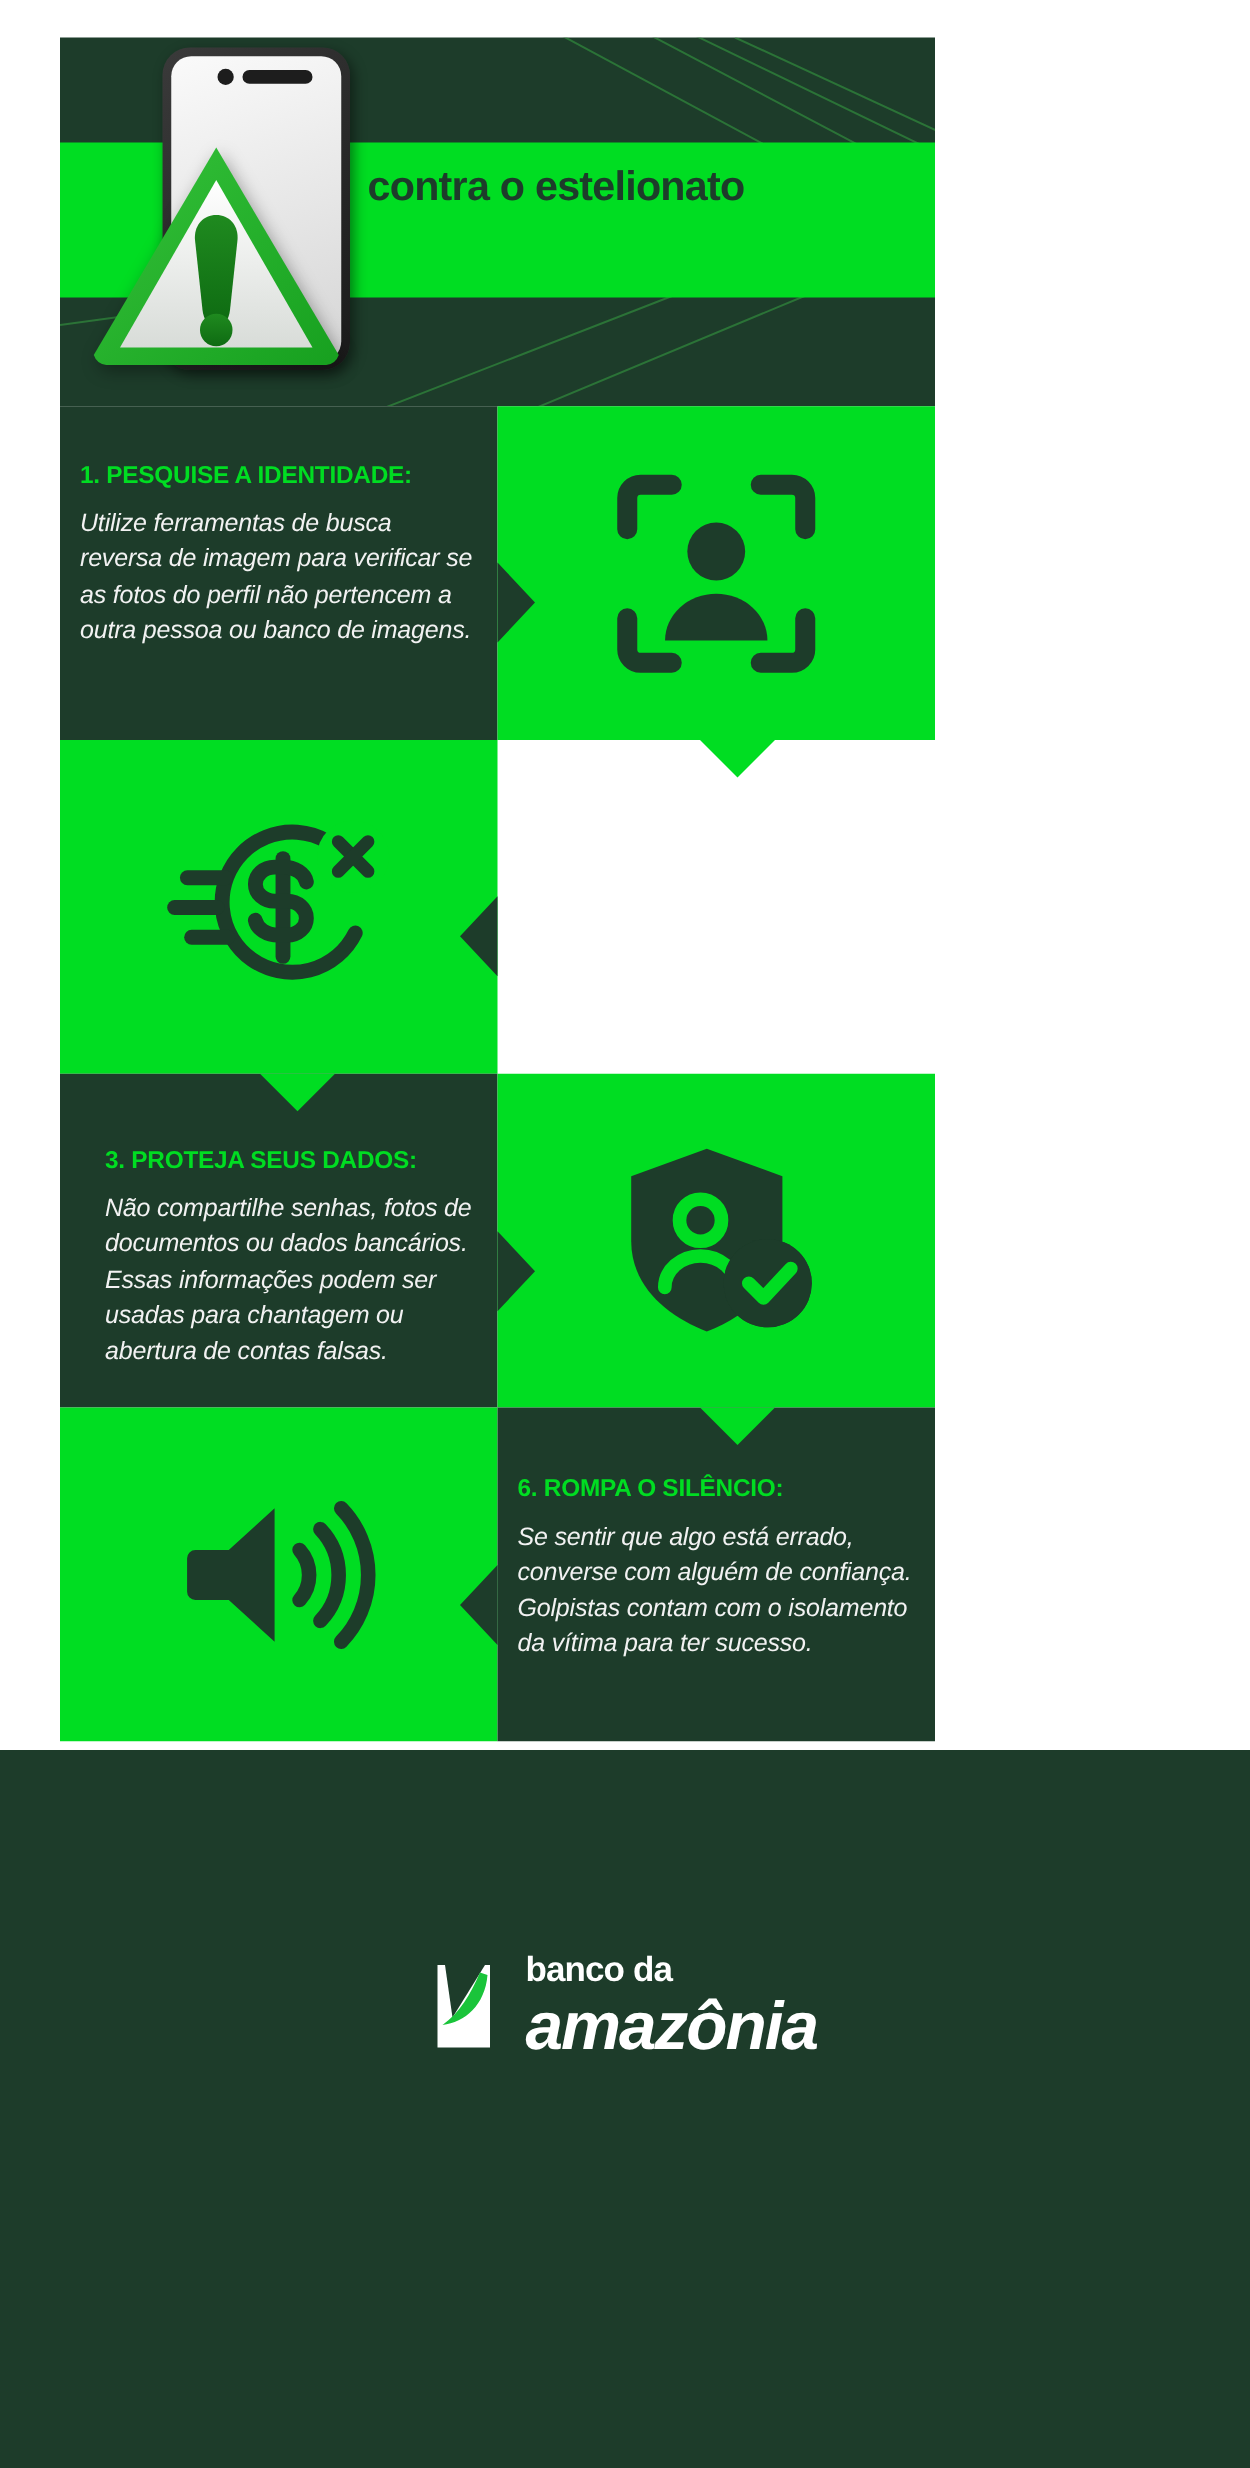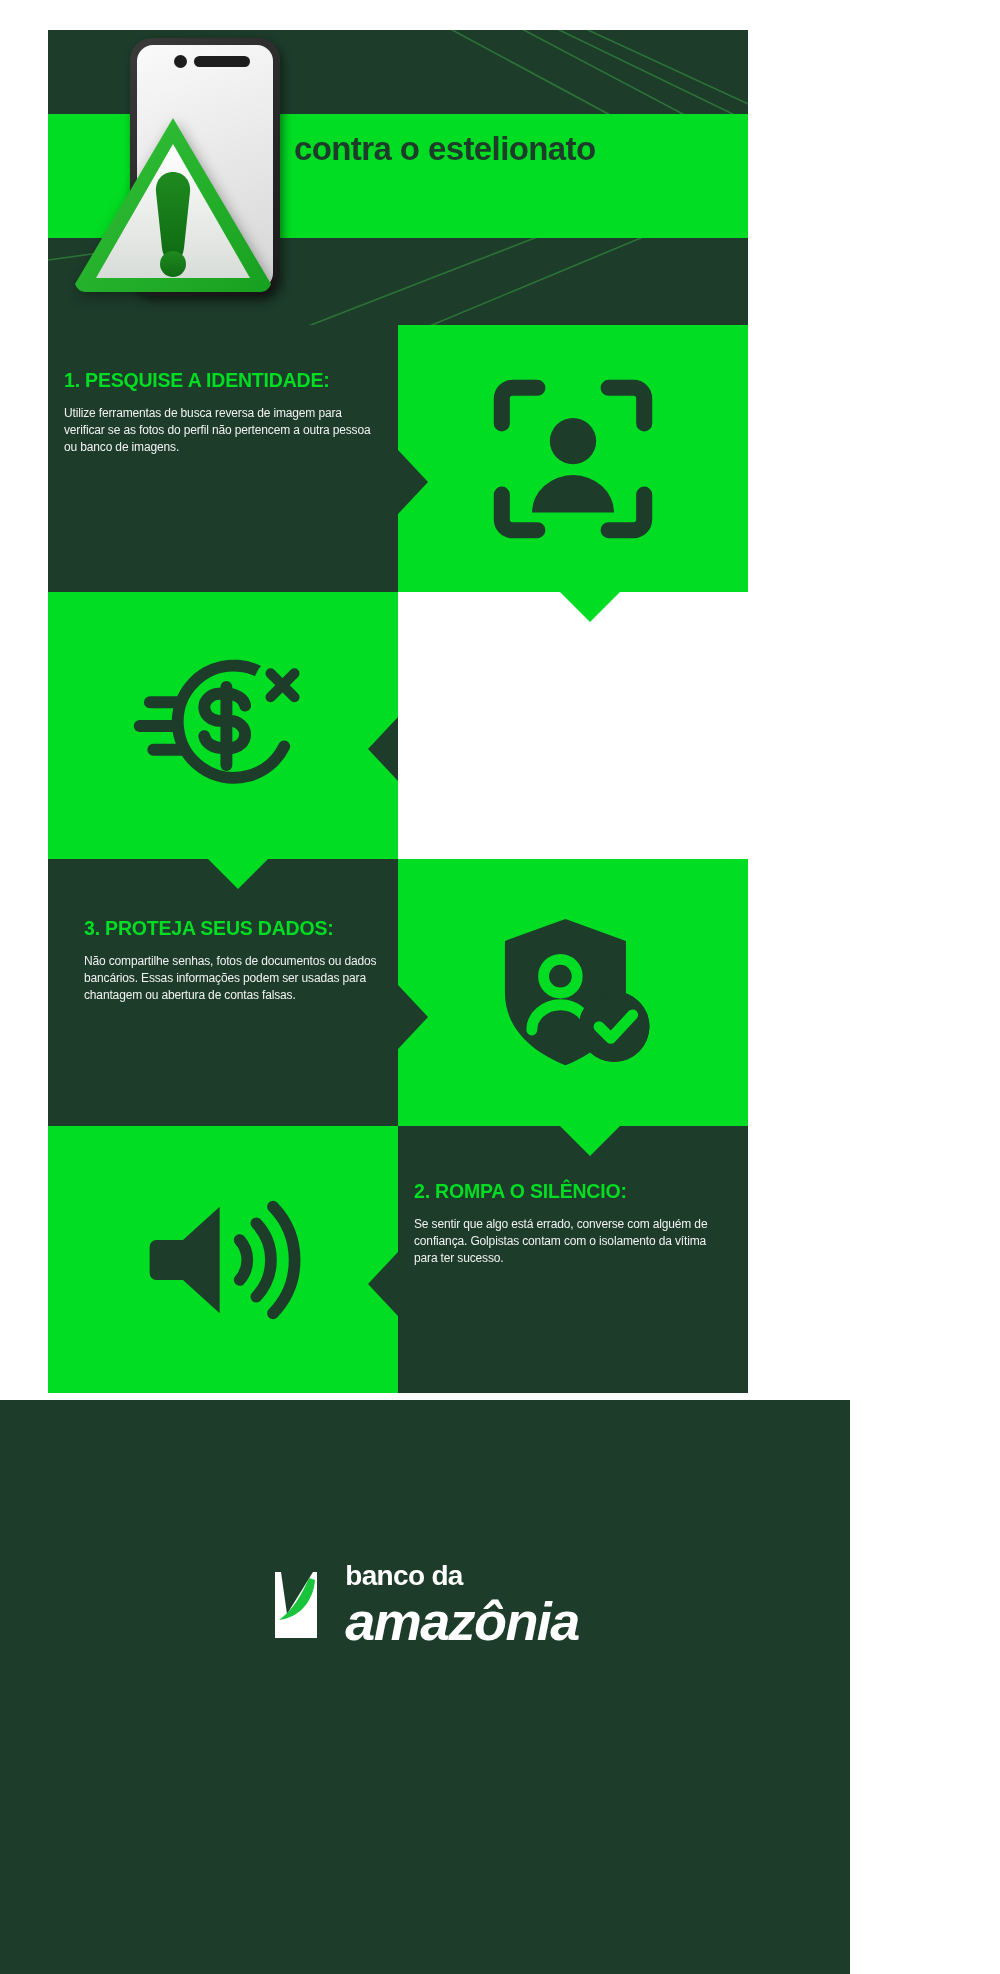--- a/index.html
+++ b/index.html
@@ -109,24 +109,25 @@
 
   .txt { position: absolute; left: 16px; right: 16px; }
   .step-head {
     font-size: 19.5px;
     font-weight: bold;
     color: #00DD22;
     letter-spacing: -0.2px;
     margin-bottom: 13px;
   }
   .step-body {
-    font-size: 12px;
+    font-size: 20px;
     line-height: 1.42;
     color: #f2f2f2;
     letter-spacing: -0.15px;
+    font-style: italic;
   }
   .t-r1 { top: 44px; }
   .t-r2 { top: 50px; }
   .t-r3 { top: 58px; margin-left: 20px; }
   .t-r4 { top: 54px; }
 
   
   .arrow {
     position: absolute;
     width: 0; height: 0;
@@ -155,21 +156,21 @@
     inset: 0;
     display: flex;
     align-items: center;
     justify-content: center;
   }
 
   
   .footer {
     position: absolute;
     left: 0; top: 1400px;
-    width: 850px; height: 574px;
+    width: 1000px; height: 574px;
     background: #1D3C2A;
   }
   .logo-wrap {
     position: absolute;
     left: 0; right: 0; top: 162px;
     display: flex;
     align-items: center;
     justify-content: center;
     gap: 16px;
   }
@@ -310,21 +311,21 @@
           <g fill="none" stroke="#1D3C2A" stroke-width="7" stroke-linecap="round">
             <path d="M60 36 a18 18 0 0 1 0 24"></path>
             <path d="M70 26 a32 32 0 0 1 0 44"></path>
             <path d="M80 16 a46 46 0 0 1 0 64"></path>
           </g>
         </svg>
       </div>
     </div>
     <div class="cell dark c-r4r">
       <div class="txt t-r4">
-        <div class="step-head">2. ROMPA O SILÊNCIO:</div>
+        <div class="step-head">6. ROMPA O SILÊNCIO:</div>
         <div class="step-body">Se sentir que algo está errado, converse com alguém de confiança. Golpistas contam com o isolamento da vítima para ter sucesso.</div>
       </div>
     </div>
     <div class="arrow arr-left-dark" style="left:320px; top:927px;"></div>
     <div class="arrow arr-down-green" style="left:512px; top:801px;"></div>
 
   </div>
 
   <div class="footer">
     <div class="logo-wrap">

